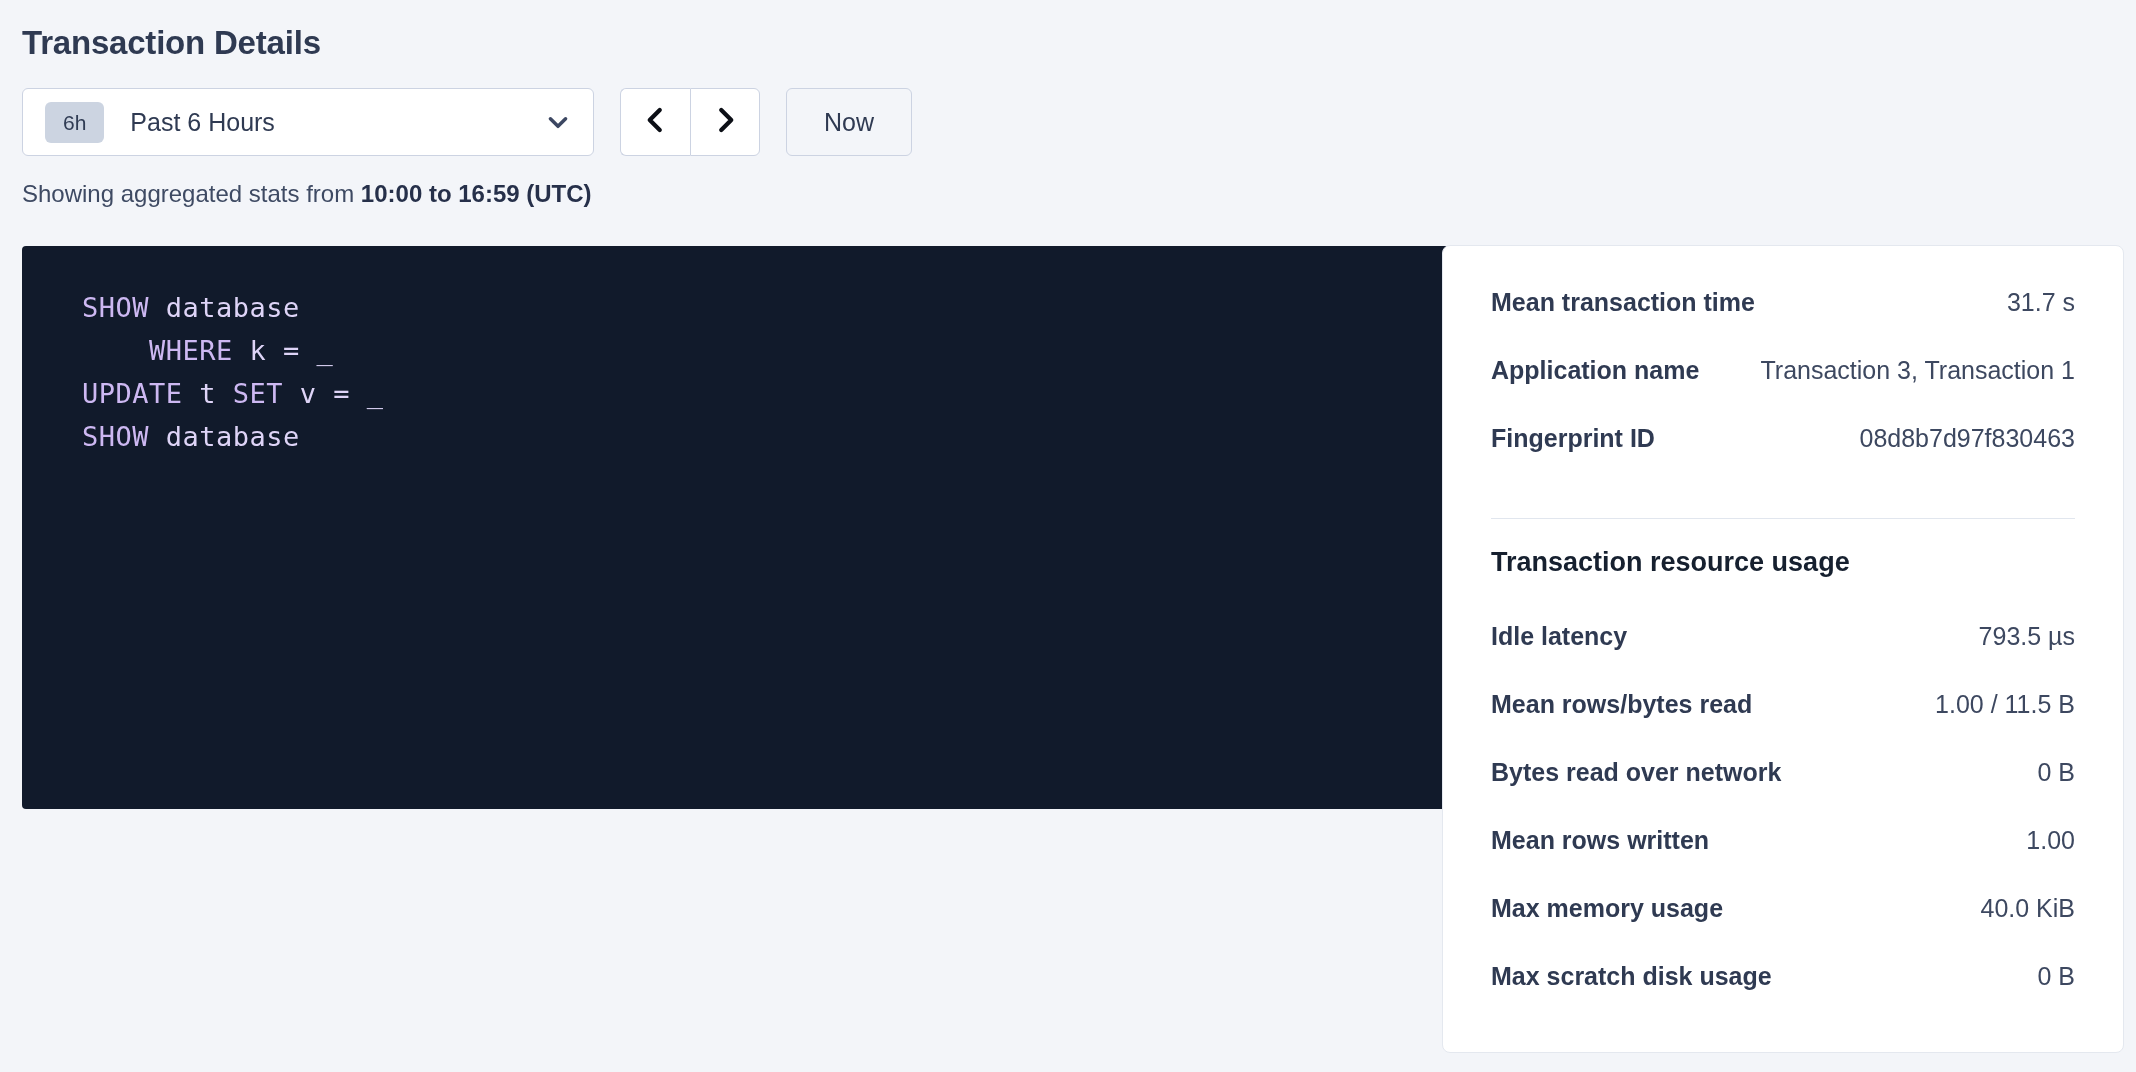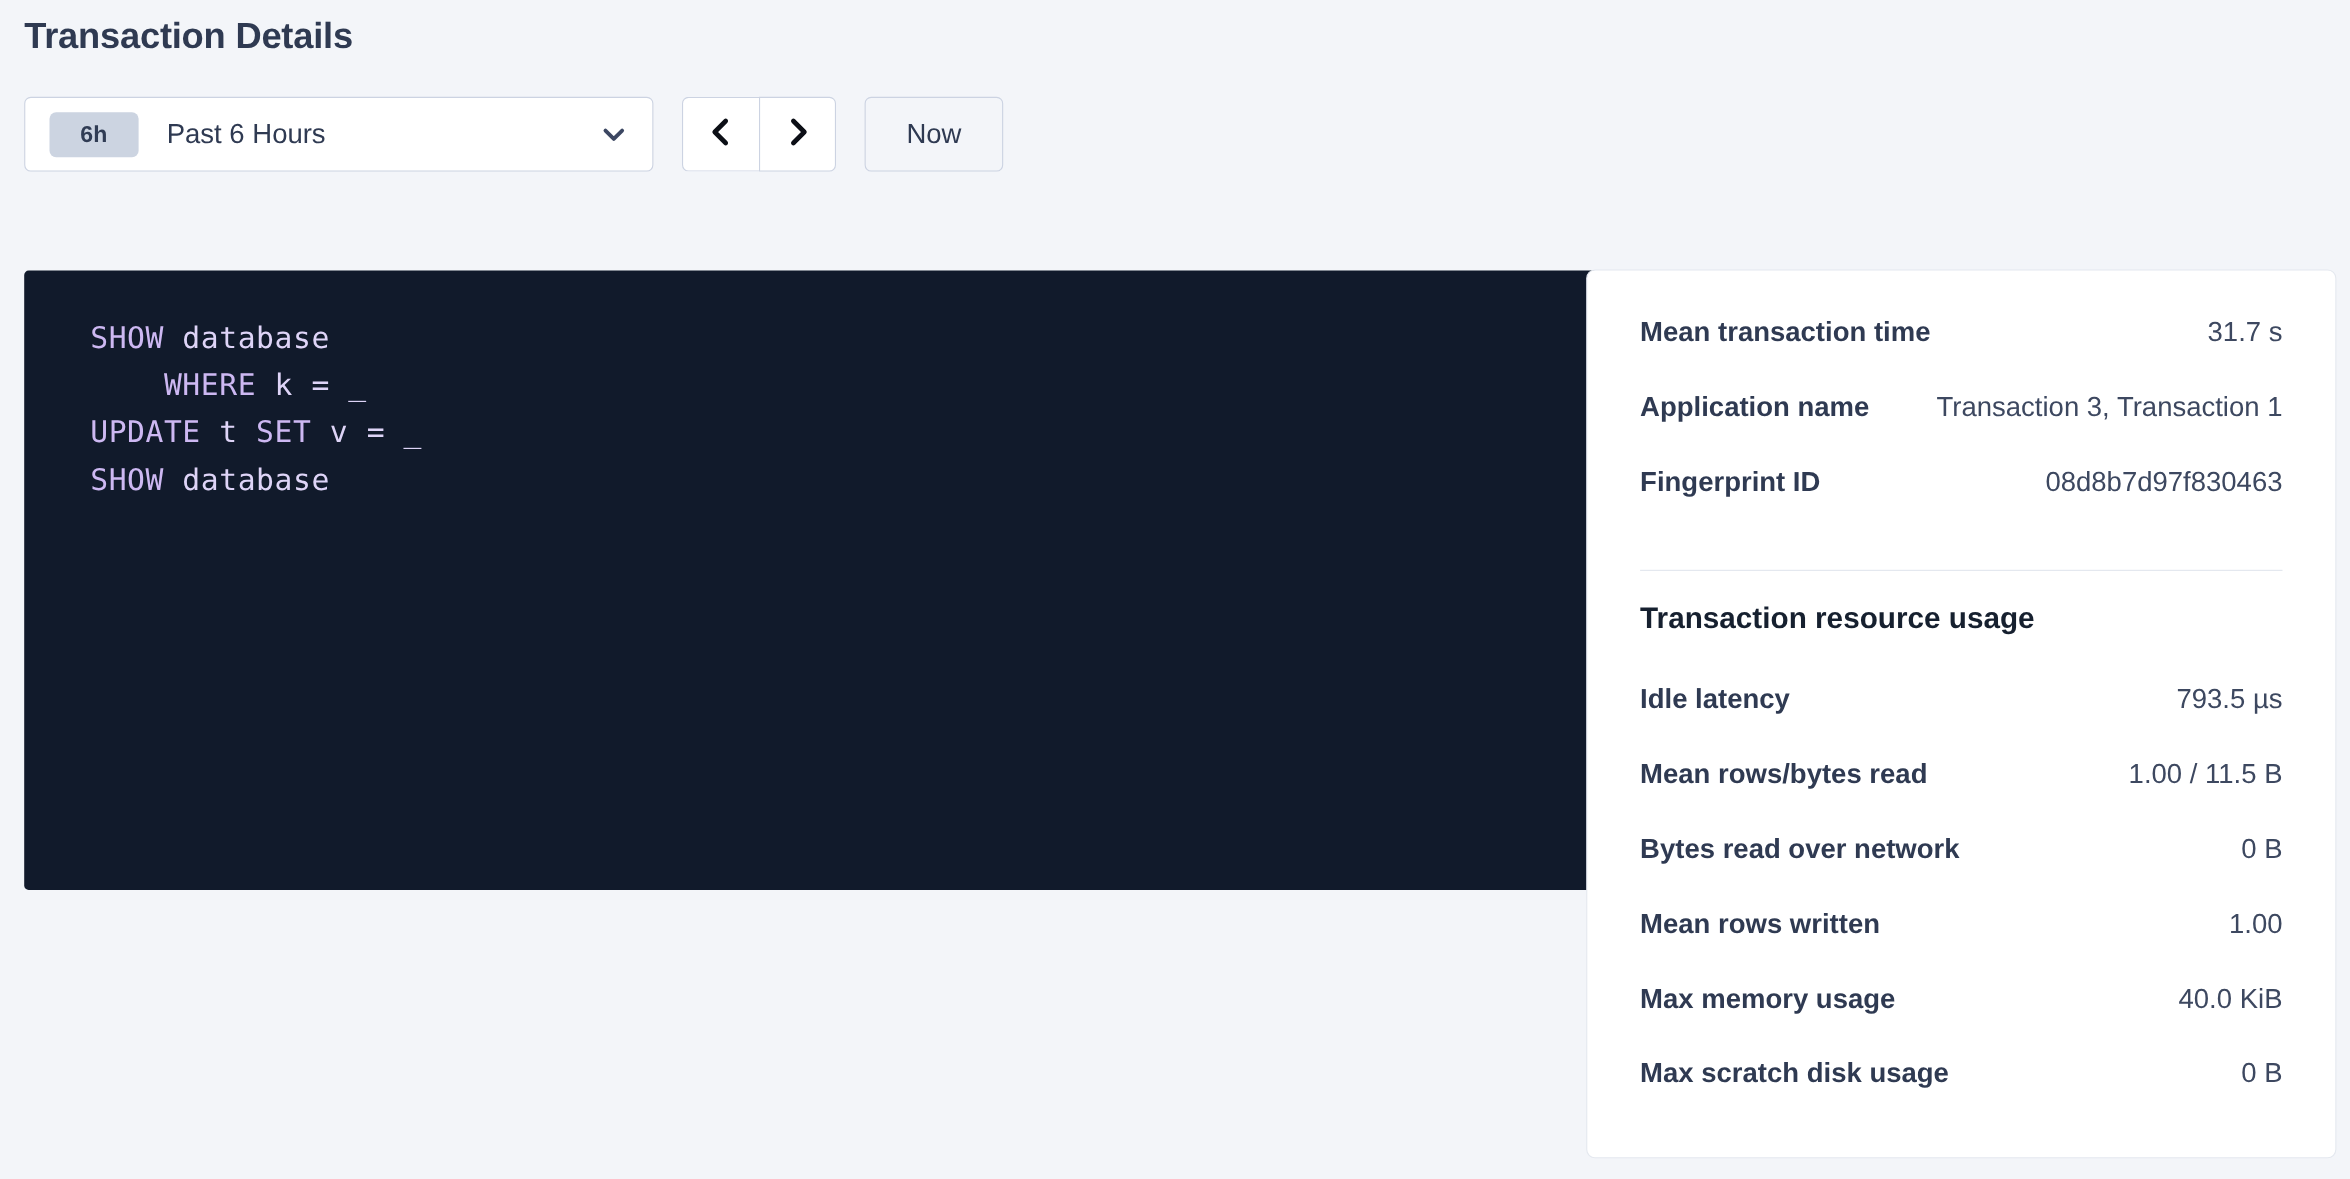--- a/index.html
+++ b/index.html
@@ -21,21 +21,21 @@
     position: relative;
     width: 2136px;
     height: 1072px;
     padding: 0;
   }
 
   
   .page-title {
     position: absolute;
     left: 22px;
-    top: 14px;
+    top: 24px;
     font-size: 33px;
     font-weight: bold;
     color: #2f3a52;
     letter-spacing: -0.2px;
   }
 
   
   .toolbar {
     position: absolute;
     left: 22px;
@@ -53,23 +53,23 @@
     border-radius: 6px;
     display: flex;
     align-items: center;
     padding: 0 22px 0 22px;
     cursor: pointer;
   }
   .range-badge {
     background: #ccd4e1;
     color: #303c54;
     font-size: 21px;
-    font-weight: bold;
+    font-weight: normal;
     border-radius: 6px;
-    padding: 10px 28px;
+    padding: 10px 18px;
     line-height: 1;
     margin-right: 26px;
   }
   .range-label {
     font-size: 25px;
     color: #2f3a52;
     flex: 1;
   }
   .chev-down {
     width: 26px;
@@ -222,20 +222,23 @@
             <polyline points="9,4 17,12 9,20"></polyline>
           </svg>
         </span>
       </div>
     </div>
 
     <div class="now-btn">Now</div>
 
   </div>
 
+  <div class="subtitle">
+    <span>Showing aggregated stats from </span><b>10:00 to 16:59 (UTC)</b>
+  </div>
 
   <div class="code-panel">
     <div id="code-lines">
         <div class="code-line"><span class="kw">SHOW </span><span class="id">database</span></div>
         <div class="code-line"><span class="kw">    WHERE </span><span class="id">k = _</span></div>
         <div class="code-line"><span class="kw">UPDATE </span><span class="id">t </span><span class="kw">SET </span><span class="id">v = _</span></div>
         <div class="code-line"><span class="kw">SHOW </span><span class="id">database</span></div>
       </div>
   </div>
 

